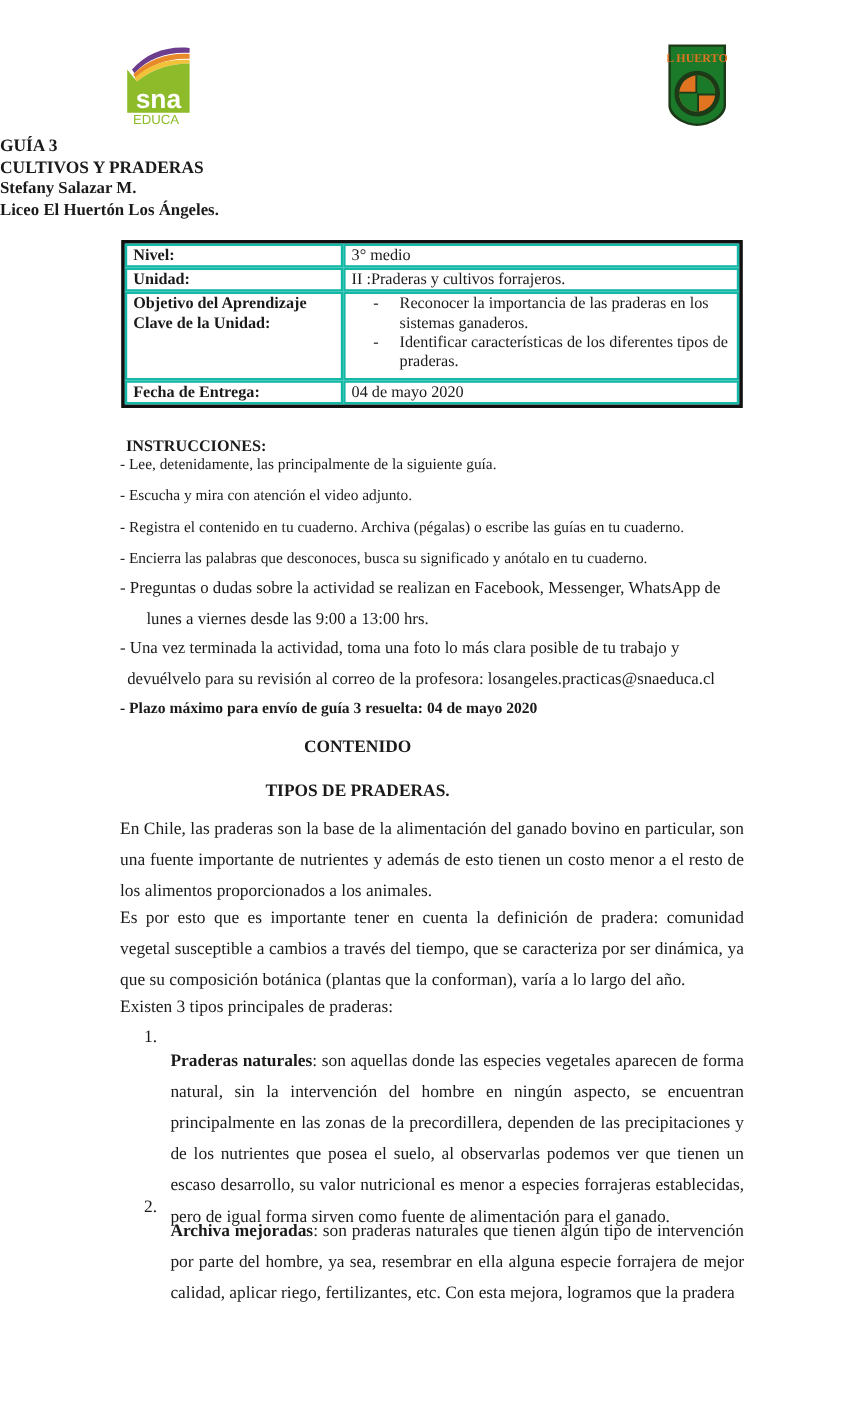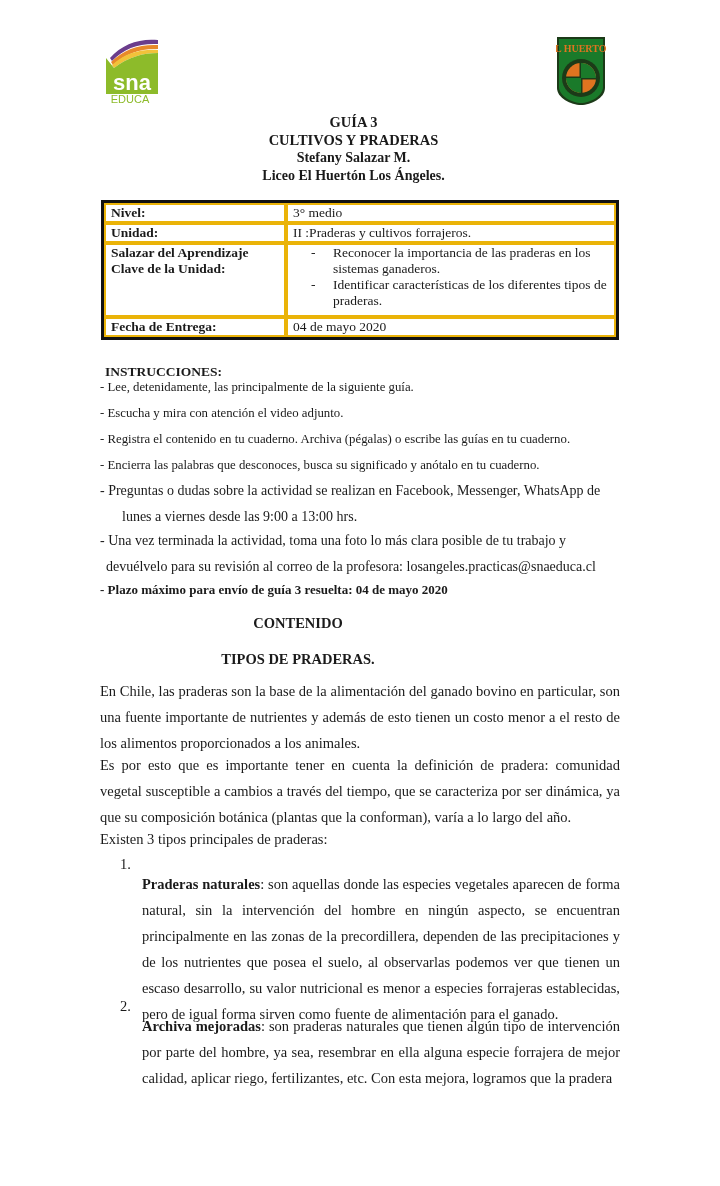--- a/index.html
+++ b/index.html
@@ -20,34 +20,34 @@
   .logo-sna {
     position: absolute; left: 100px; top: 36px; width: 60px; height: 68px;
   }
   .logo-huerton {
     position: absolute; left: 556px; top: 36px; width: 50px; height: 70px;
   }
 
   
   .header {
     position: absolute; left: 0; width: 707px; top: 113px;
-    text-align: center; font-weight: bold; font-size: 14px; line-height: 18px;
+    font-weight: bold; font-size: 14px; line-height: 18px;
   }
   .header div { white-space: nowrap; }
   .header .title1 { font-size: 14.5px; }
 
   
   .info-table {
     position: absolute; left: 101px; top: 200px; width: 518px;
     border-collapse: separate; border-spacing: 0;
     border: 3px solid #111;
     font-size: 13.5px;
   }
   .info-table td {
-    border: 2px solid #eab308;
+    border: 2px solid #14b8a6;
     padding: 0 5px;
     vertical-align: top;
     line-height: 16px;
   }
   .info-table td.k { width: 168px; font-weight: bold; }
   .info-table tr.obj td { height: 70px; }
   .info-table ul {
     margin: 0; padding: 0 0 0 40px; list-style: none;
   }
   .info-table ul li { position: relative; }
@@ -118,21 +118,21 @@
     <tbody>
         <tr>
       <td class="k">Nivel:</td>
       <td>3° medio</td>
     </tr>
     <tr>
       <td class="k">Unidad:</td>
       <td>II :Praderas y cultivos forrajeros.</td>
     </tr>
     <tr class="obj">
-      <td class="k">Salazar del Aprendizaje Clave de la Unidad:</td>
+      <td class="k">Objetivo del Aprendizaje Clave de la Unidad:</td>
       <td>
         <ul>
           <li>Reconocer la importancia de las praderas en los sistemas ganaderos.</li>
           <li>Identificar características de los diferentes tipos de praderas.</li>
         </ul>
       </td>
     </tr>
     <tr>
       <td class="k">Fecha de Entrega:</td>
       <td>04 de mayo 2020</td>

